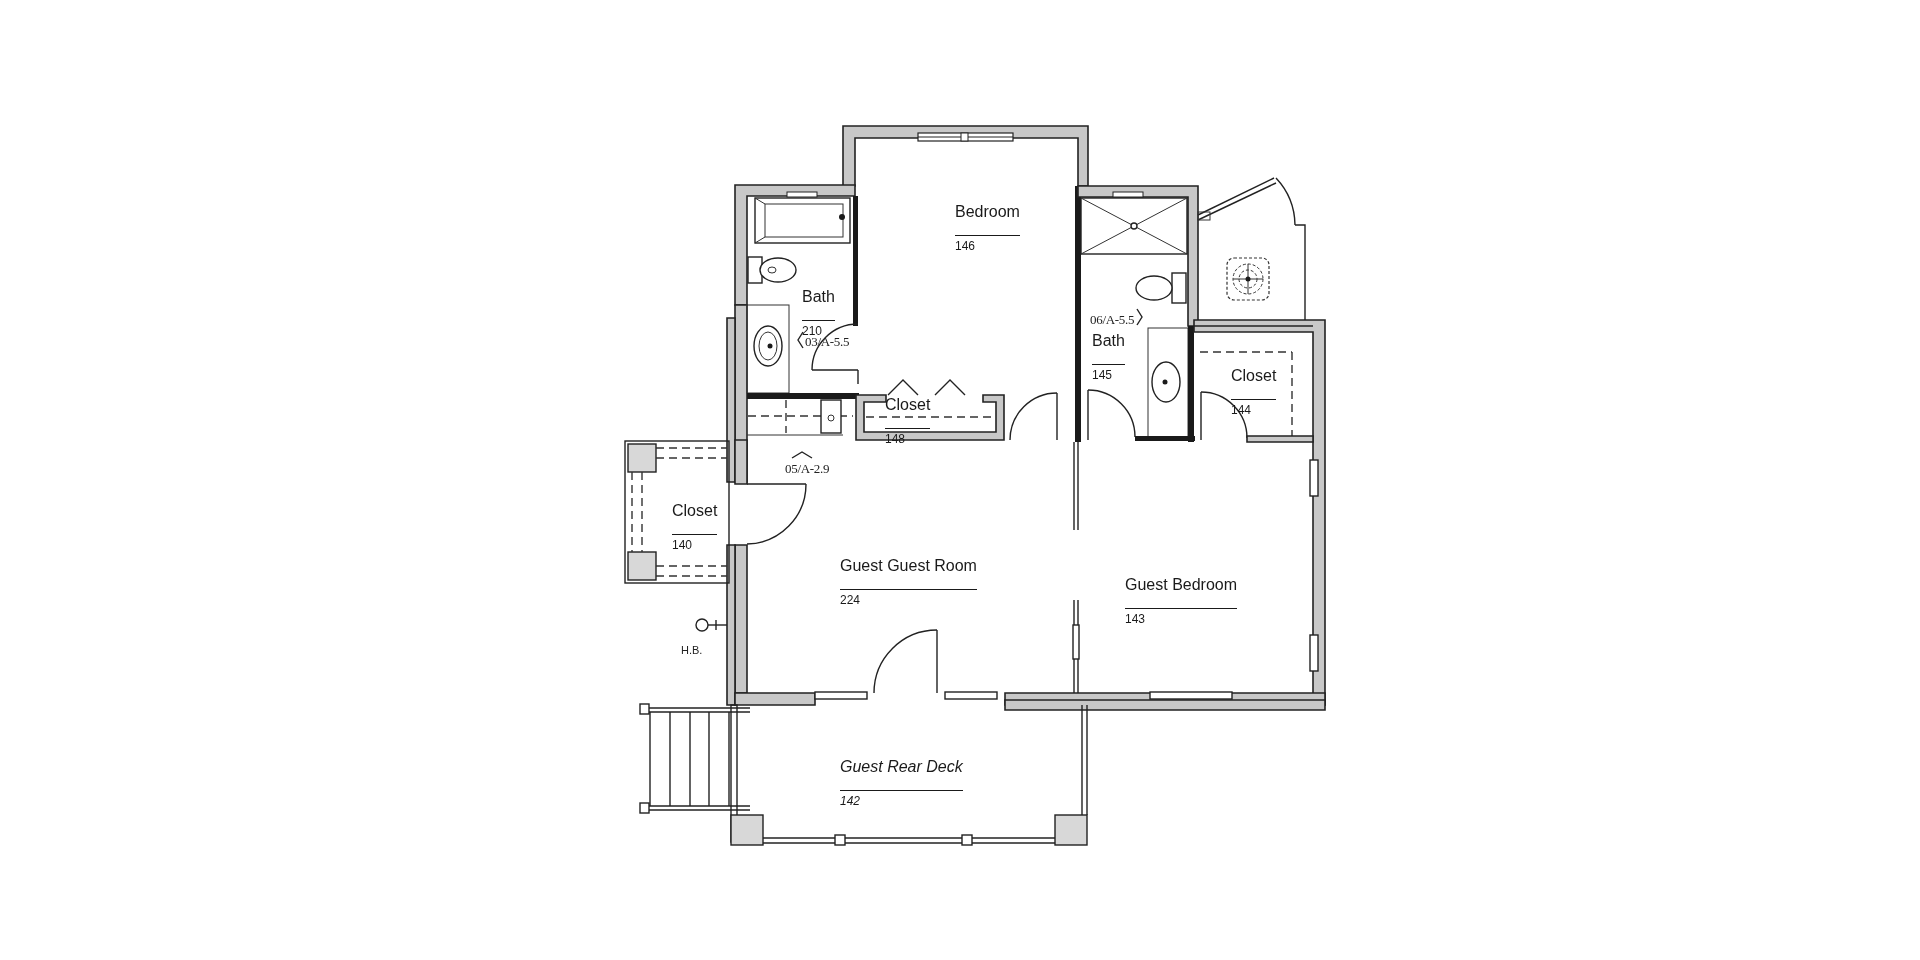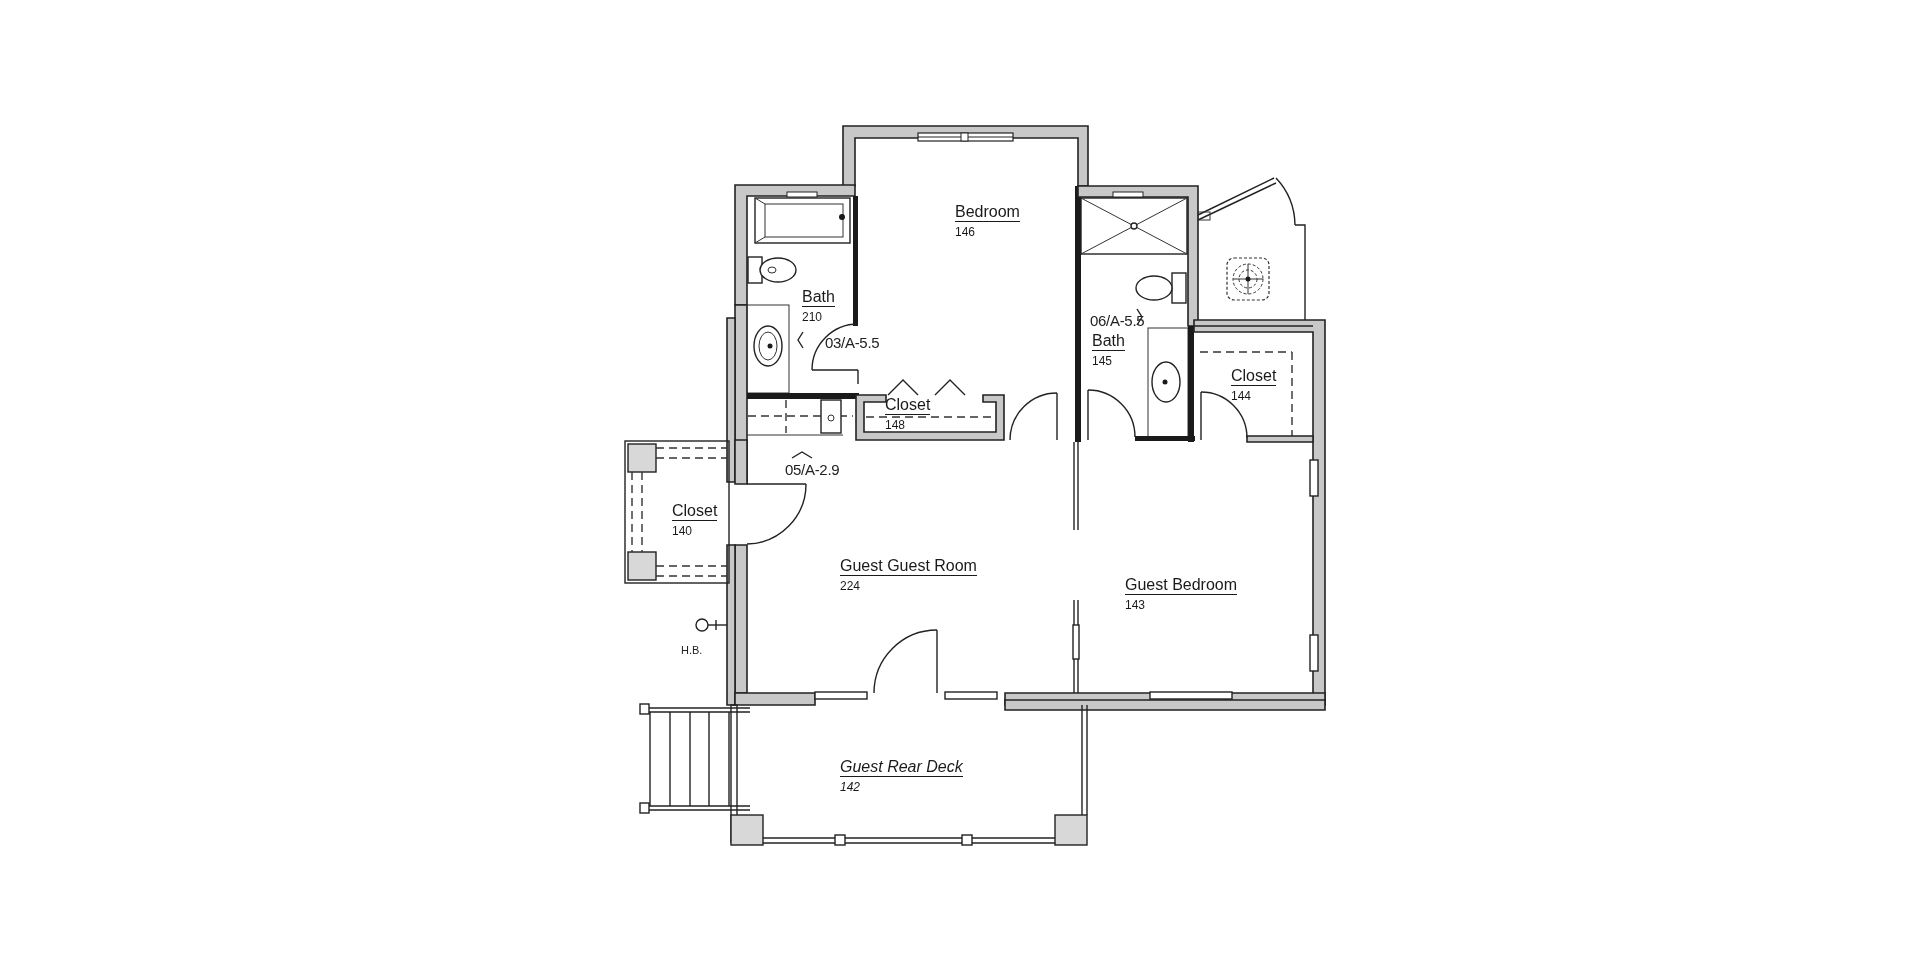--- a/index.html
+++ b/index.html
@@ -6,23 +6,23 @@
   body { width:1920px; height:960px; overflow:hidden; position:relative; font-family:"Liberation Sans", sans-serif; }
   #plan { position:absolute; left:0; top:0; width:1920px; height:960px; }
   .wall { fill:#c8c8c8; stroke:#222; stroke-width:1.6; }
   .thin { fill:none; stroke:#222; stroke-width:1.4; }
   .hair { fill:none; stroke:#333; stroke-width:1; }
   .dash { fill:none; stroke:#333; stroke-width:1.4; stroke-dasharray:8 5; }
   .dark { fill:#1a1a1a; }
   .fixture { fill:#fff; stroke:#222; stroke-width:1.4; }
   .post { fill:#d8d8d8; stroke:#222; stroke-width:1.4; }
   .room-label { position:absolute; font-size:16px; color:#1a1a1a; line-height:17px; }
-  .room-label .name { display:inline-block; border-bottom:1.6px solid #1a1a1a; padding-bottom:1px; }
+  .room-label .name { display:inline-block; border-bottom:1.6px solid #1a1a1a; padding-bottom:15px; }
   .room-label .num { display:block; font-size:12px; margin-top:2px; }
-  .tag { position:absolute; font-size:15px; color:#222; letter-spacing:-0.3px; }
+  .tag { position:absolute; font-size:13px; color:#222; letter-spacing:-0.3px;font-family:Liberation Serif, serif; }
   .hb { position:absolute; font-size:11px; color:#222;margin-top:8px; }
 </style>
 </head>
 <body>
 
 <svg id="plan" viewBox="0 0 1920 960" xmlns="http://www.w3.org/2000/svg">
 
   <g>
 
     <path class="wall" d="M843,126 L1088,126 L1088,186 L1078,186 L1078,138 L855,138 L855,186 L843,186 Z"></path>
@@ -251,17 +251,17 @@
 <div class="room-label" style="left:1125px; top:576px;">
   <span class="name">Guest Bedroom</span>
   <span class="num">143</span>
 </div>
 
 <div class="room-label" style="left:840px; top:758px;font-style:italic;">
   <span class="name">Guest Rear Deck</span>
   <span class="num">142</span>
 </div>
 
-<div class="tag" style="left:805px; top:334px;margin-left:20px;">03/A-5.5</div>
+<div class="tag" style="left:805px; top:334px;">03/A-5.5</div>
 <div class="tag" style="left:785px; top:461px;">05/A-2.9</div>
 <div class="tag" style="left:1090px; top:312px;">06/A-5.5</div>
 
 <div class="hb" style="left:681px; top:636px;">H.B.</div>
 
 </body></html>

